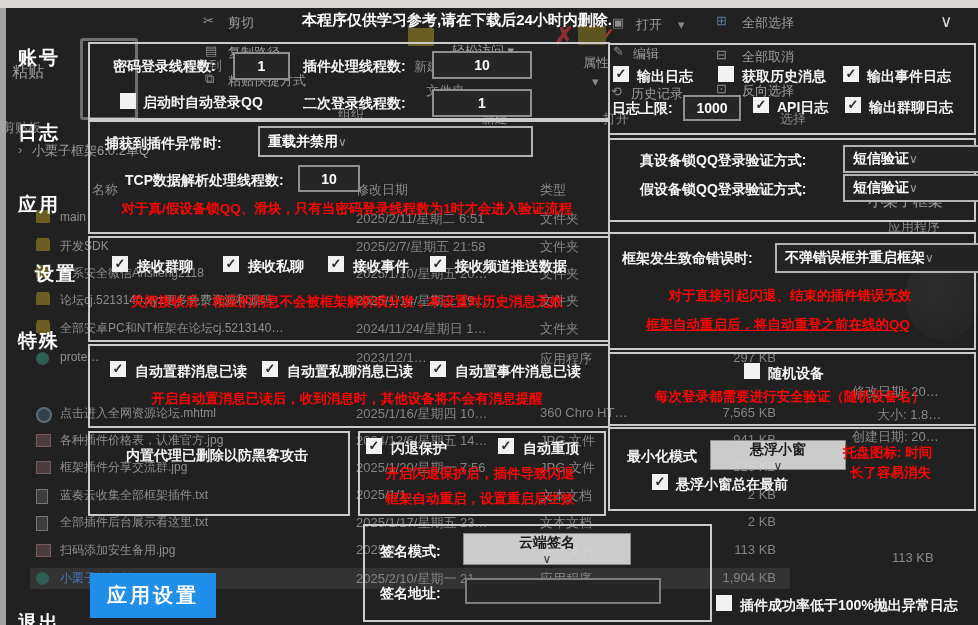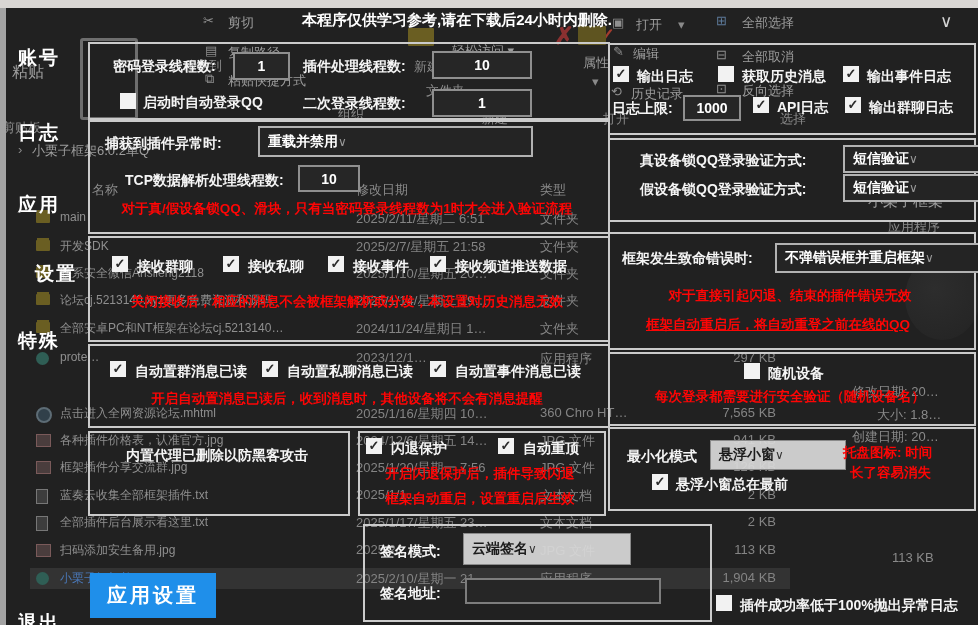--- a/index.html
+++ b/index.html
@@ -31,21 +31,21 @@
   .cb{position:absolute;width:16px;height:16px;background:#f2f2f2;z-index:4;text-align:center;line-height:15px;
       font-size:13px;font-weight:bold;color:transparent;}
   .cb.checked{color:#2b2b2b;}
   .cb.checked::before{content:"\2713";}
   .cblabel{position:absolute;color:#f5f5f5;font-weight:bold;font-size:14px;z-index:4;white-space:nowrap;}
   .inp{position:absolute;background:#262626;border:2px solid #8f8f8f;color:#fff;text-align:center;
        font-size:14px;font-weight:bold;z-index:4;font-family:"Liberation Sans",sans-serif;padding:0;}
   .dd{position:absolute;display:flex;align-items:center;
       padding:0 8px;z-index:4;font-weight:bold;font-size:14px;cursor:default;}
   .dd-dark{background:#242424;border:2px solid #b2b2b2;color:#ffffff;}
-  .dd-light{background:rgba(216,216,216,0.93);border:1px solid #8a8a8a;color:#1c1c1c;}
+  .dd-light{background:rgba(216,216,216,0.93);border:1px solid #8a8a8a;color:#1c1c1c;flex-direction:column;}
   .chev{font-size:12px;color:#9a9a9a;font-weight:normal;}
   .dd-light .chev{color:#333;}
   .btn{position:absolute;background:#1f8fea;color:#ffffff;font-weight:bold;font-size:20px;
        letter-spacing:3px;border:none;z-index:5;display:flex;align-items:center;justify-content:center;cursor:pointer;}
   .notice{position:absolute;color:#ffffff;font-weight:bold;font-size:15px;z-index:5;white-space:nowrap;}
   .edge-top{position:absolute;left:0;top:0;width:978px;height:8px;background:#d9d6d3;z-index:6;}
   .edge-left{position:absolute;left:0;top:8px;width:6px;height:617px;background:#a3a3a3;z-index:6;}
   .winchev{position:absolute;color:#d5d5d5;font-size:17px;z-index:6;cursor:pointer;}
   .mascot{position:absolute;left:905px;top:255px;width:75px;height:85px;border-radius:50%;
           background:radial-gradient(circle at 40% 40%, #2d2d2d, #232323);z-index:2;}

